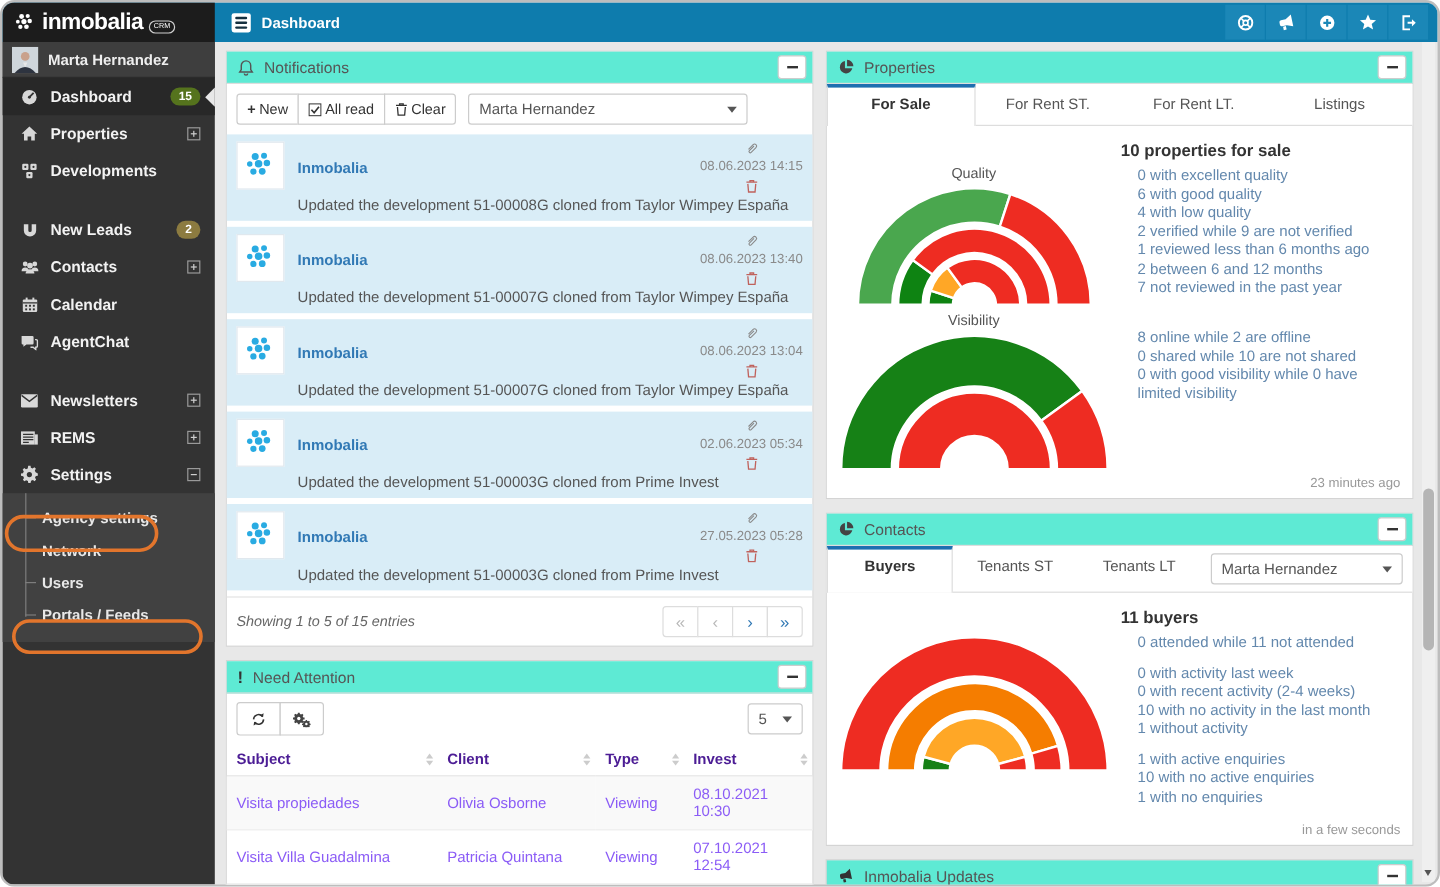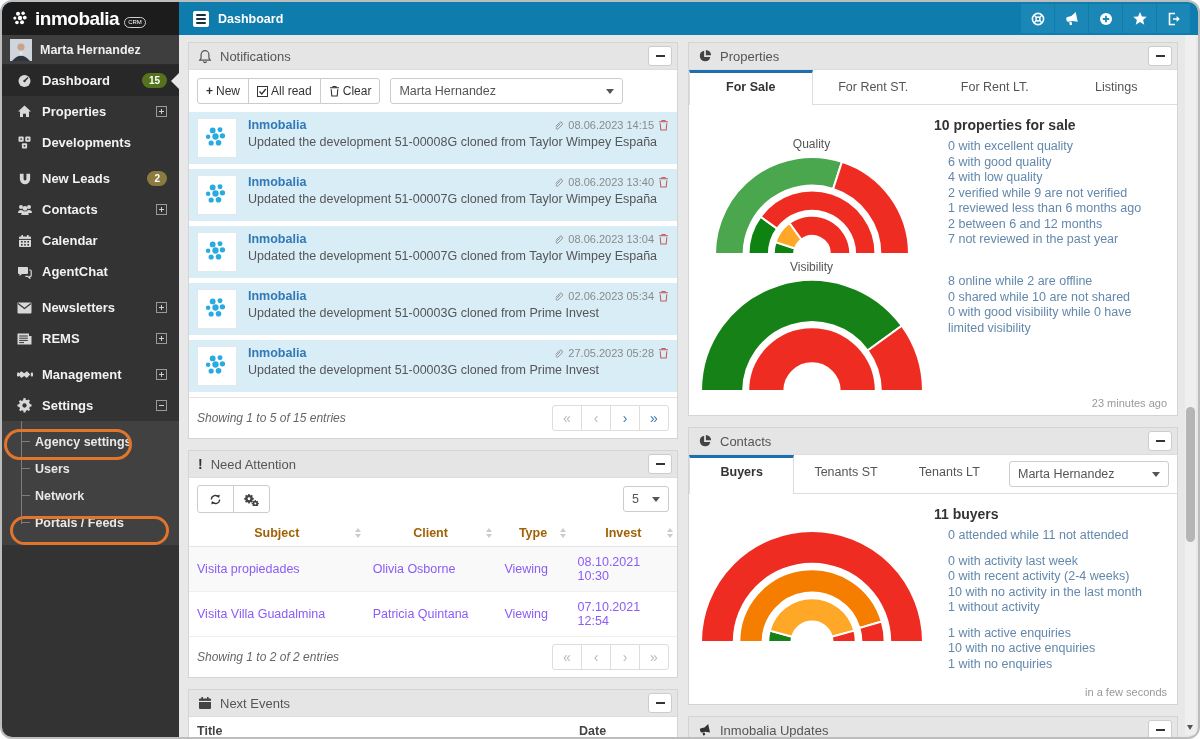--- a/index.html
+++ b/index.html
@@ -20,21 +20,21 @@
 
   
   .sidebar{position:absolute;top:33px;left:0;width:177px;bottom:0;background:#333;z-index:4;}
   .user-row{height:30px;background:#3e3e3e;display:flex;align-items:center;padding-left:8px;gap:8px;border-bottom:1px solid #2b2b2b;}
   .user-name{color:#eee;font-size:12.5px;font-weight:600;}
   .nav-item{height:31px;display:flex;align-items:center;padding:0 12px 0 13px;cursor:pointer;}
   .nav-item.active{background:#282828;}
   .nav-item .ic{width:19px;display:flex;justify-content:center;flex:0 0 auto;}
   .nav-label{color:#f2f2f2;font-size:13px;font-weight:600;margin-left:8px;white-space:nowrap;}
   .nav-label.strong{font-weight:bold;}
-  .gap-top{margin-top:5px;align-items:center;}
+  .gap-top{margin-top:18px;align-items:center;}
   .badge{margin-left:auto;font-size:10px;font-weight:bold;color:#fff;border-radius:9px;padding:2px 7px;}
   .badge.b15{background:#55731d;}
   .badge.b2{background:#8c7b40;}
   .expand{margin-left:auto;width:11px;height:11px;border:1px solid #9a9a9a;position:relative;flex:0 0 auto;}
   .expand:before{content:"";position:absolute;left:2px;right:2px;top:4px;height:1px;background:#cfcfcf;}
   .expand.plus:after{content:"";position:absolute;top:2px;bottom:2px;left:4px;width:1px;background:#cfcfcf;}
   .submenu{background:#414141;padding:7px 0 9px;position:relative;}
   .submenu:before{content:"";position:absolute;left:19px;top:0;bottom:21px;width:1px;background:#7d7d7d;}
   .sub-item{height:27px;display:flex;align-items:center;padding-left:33px;position:relative;color:#e8e8e8;font-size:12.5px;font-weight:600;cursor:pointer;}
   .sub-item:before{content:"";position:absolute;left:19px;width:9px;height:1px;background:#7d7d7d;top:13px;}
@@ -43,21 +43,21 @@
   
   .ann{position:absolute;border:3px solid #e2752c;border-radius:16px;z-index:50;pointer-events:none;}
   #ann-settings{left:2px;top:427px;width:128px;height:31px;}
   #ann-users{left:8px;top:514px;width:159px;height:29px;}
 
   
   .col{position:absolute;top:40px;}
   #col-left{left:186px;width:490px;}
   #col-right{left:686px;width:490px;}
   .panel{background:#fff;border:1px solid #d4d4d4;margin-bottom:11px;}
-  .phead{height:27px;background:#e5e5e5;border-bottom:1px solid #ddd;display:flex;align-items:center;padding:0 5px 0 9px;}
+  .phead{height:27px;background:#5eead4;border-bottom:1px solid #ddd;display:flex;align-items:center;padding:0 5px 0 9px;}
   .ptitle{font-size:13px;color:#555;margin-left:8px;}
   .collapse-btn{margin-left:auto;width:24px;height:20px;background:#fff;border:1px solid #ccc;border-radius:3px;display:flex;align-items:center;justify-content:center;cursor:pointer;}
   .collapse-btn i{width:9px;height:2px;background:#333;display:block;}
 
   
   .btn-group{display:flex;}
   .btn{height:26px;background:#fff;border:1px solid #ccc;font-size:12px;color:#333;display:flex;align-items:center;padding:0 8px;gap:3px;cursor:pointer;}
   .btn + .btn{margin-left:-1px;}
   .btn-group .btn:first-child{border-radius:3px 0 0 3px;}
   .btn-group .btn:last-child{border-radius:0 3px 3px 0;}
@@ -74,28 +74,28 @@
   .pfoot{border-top:1px solid #e3e3e3;padding:7px 8px;display:flex;align-items:center;}
 
   
   .ntool{padding:8px;display:flex;align-items:center;}
   #notif-agent-sel{width:233px;margin-left:10px;}
   .notif-row{background:#d9edf7;padding:6px 8px;display:flex;gap:11px;margin-bottom:5px;}
   .n-avatar{width:40px;height:40px;background:#fff;border:1px solid #e0e8ee;display:flex;align-items:center;justify-content:center;flex:0 0 auto;}
   .n-body{flex:1;min-width:0;}
   .n-top{display:flex;align-items:center;}
   .n-sender{color:#3179b5;font-weight:bold;font-size:12.5px;cursor:pointer;}
-  .n-meta{margin-left:auto;display:flex;align-items:center;gap:4px;color:#8a8a8a;font-size:11px;}
+  .n-meta{margin-left:auto;display:flex;align-items:center;gap:4px;color:#8a8a8a;font-size:11px;flex-direction:column;}
   .n-text{font-size:12.5px;color:#555;margin-top:3px;white-space:nowrap;overflow:hidden;}
 
   
   .natool{padding:7px 8px;display:flex;align-items:center;}
   .sel-small{width:46px;margin-left:auto;}
   .tbl{width:100%;border-collapse:collapse;font-size:12.5px;}
-  .tbl th{font-weight:bold;color:#a16207;text-align:center;padding:6px 8px;border-bottom:1px solid #e5e5e5;position:relative;}
+  .tbl th{font-weight:bold;color:#4c1d95;text-align:left;padding:6px 8px;border-bottom:1px solid #e5e5e5;position:relative;}
   .sort{position:absolute;right:4px;top:50%;margin-top:-5px;display:flex;flex-direction:column;gap:2px;}
   .sort i{width:0;height:0;border:3.5px solid transparent;display:block;}
   .sort .up{border-bottom:4px solid #ccc;border-top:0;}
   .sort .dn{border-top:4px solid #ccc;border-bottom:0;}
   .tbl td{padding:8px;color:#8b5cf6;border-bottom:1px solid #eee;cursor:pointer;}
   .row-odd{background:#f9f9f9;}
   .thead-row{display:flex;font-size:12.5px;font-weight:bold;color:#444;padding:7px 8px;border-bottom:1px solid #e5e5e5;}
   .thead-row .t{flex:1;}
   .thead-row .d{width:90px;}
 
@@ -296,50 +296,39 @@
             <rect x="12" y="3" width="2.5" height="8.5" fill="#d8d8d8"></rect>
             <g stroke="#333" stroke-width="1">
               <path d="M2.2 3 H10.8 M2.2 5.2 H10.8 M2.2 7.4 H10.8 M2.2 9.6 H7"></path>
             </g>
           </svg>
         </span>
       <span class="nav-label">REMS</span>
       <span class="expand plus"></span>
     </div>
 
-    <div class="nav-item gap-top">
-      <span class="ic">
-          <svg width="16" height="13" viewBox="0 0 16 13" fill="#d8d8d8">
-            <path d="M1 6.5 L4.2 3.3 L7.2 5.3 L10 3.3 L13.2 6.5 L9.8 9.9 L7.2 7.9 L4.4 9.9 Z"></path>
-            <rect x="0" y="4.6" width="2.2" height="4" rx="0.8"></rect>
-            <rect x="13.8" y="4.6" width="2.2" height="4" rx="0.8"></rect>
-          </svg>
-        </span>
-      <span class="nav-label">Management</span>
-      <span class="expand plus"></span>
-    </div>
     <div class="nav-item">
       <span class="ic">
           <svg width="15" height="15" viewBox="0 0 16 16">
             <path d="M7 0 h2 l.3 1.8 1.6.7 1.5-1 1.4 1.4-1 1.5.7 1.6L15.5 7v2l-1.8.3-.7 1.6 1 1.5-1.4 1.4-1.5-1-1.6.7L9 15.5H7l-.3-1.8-1.6-.7-1.5 1-1.4-1.4 1-1.5-.7-1.6L.5 9V7l1.8-.3.7-1.6-1-1.5L3.4 2.2l1.5 1 1.6-.7Z" fill="#d8d8d8"></path>
             <circle cx="8" cy="8" r="2.3" fill="#333"></circle>
           </svg>
         </span>
       <span class="nav-label strong">Settings</span>
       <span class="expand"></span>
     </div>
     <div class="submenu">
       <div class="sub-item">
           <span>Agency settings</span>
         </div>
       <div class="sub-item">
+          <span>Network</span>
+        </div>
+      <div class="sub-item">
           <span>Users</span>
-        </div>
-      <div class="sub-item">
-          <span>Network</span>
         </div>
       <div class="sub-item">
           <span>Portals / Feeds</span>
         </div>
     </div>
   </div>
 
   <div class="active-caret"></div>
   <div class="ann" id="ann-settings"></div>
   <div class="ann" id="ann-users"></div>

